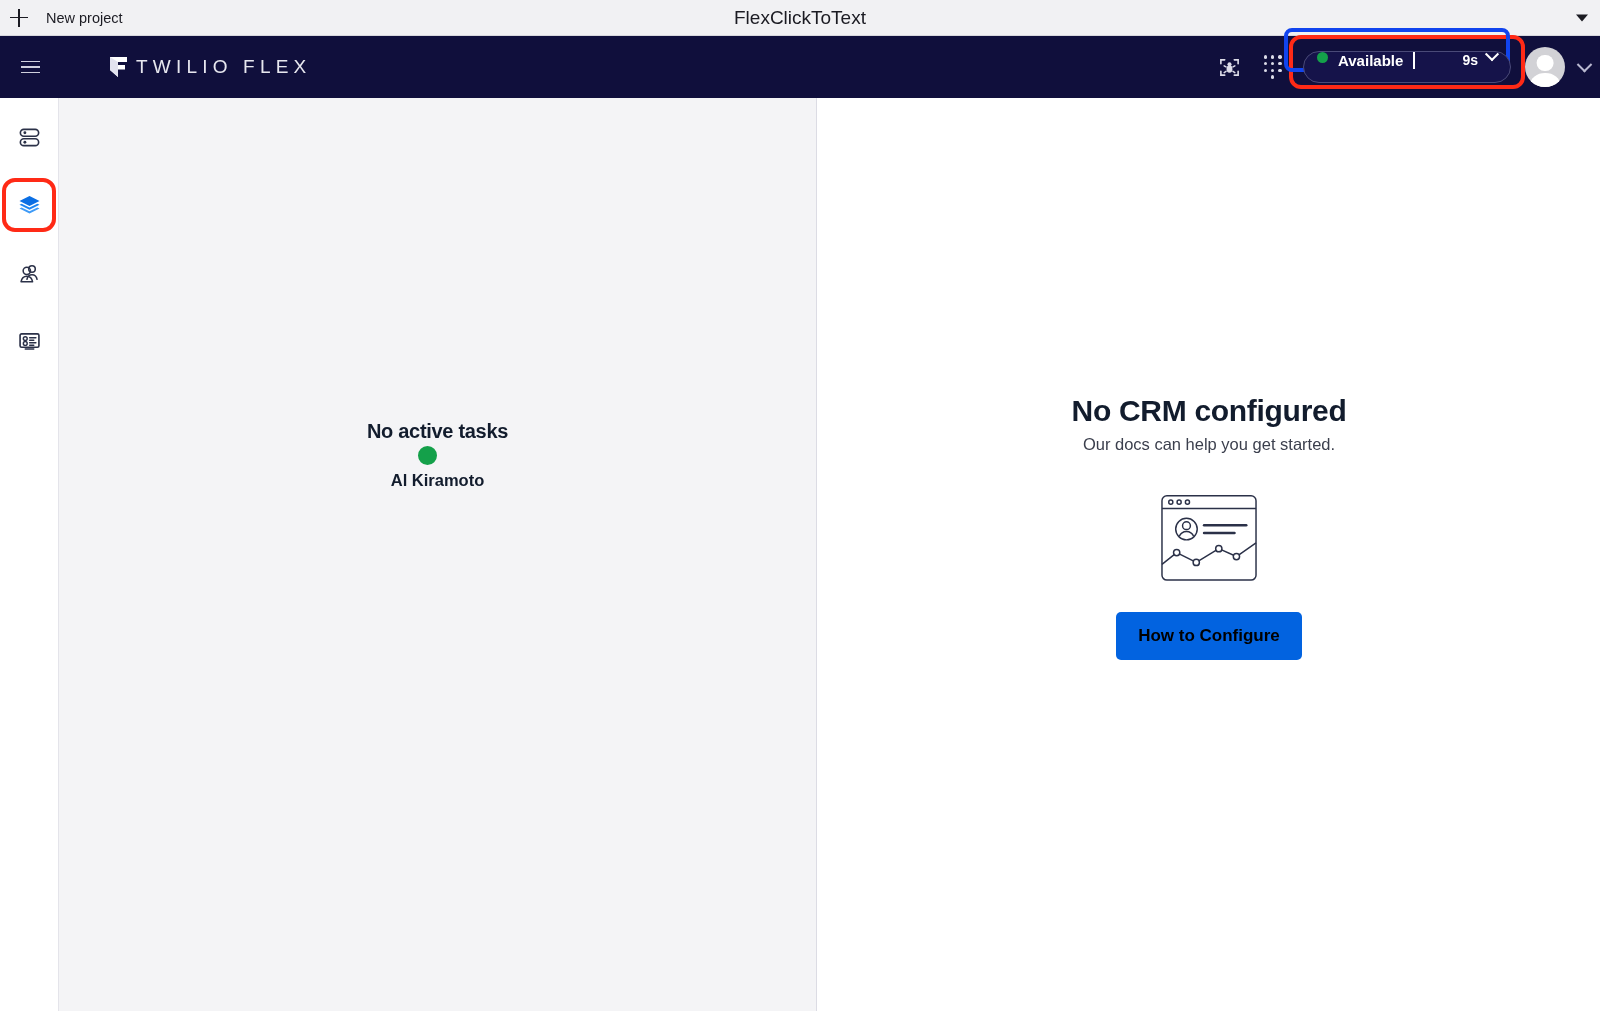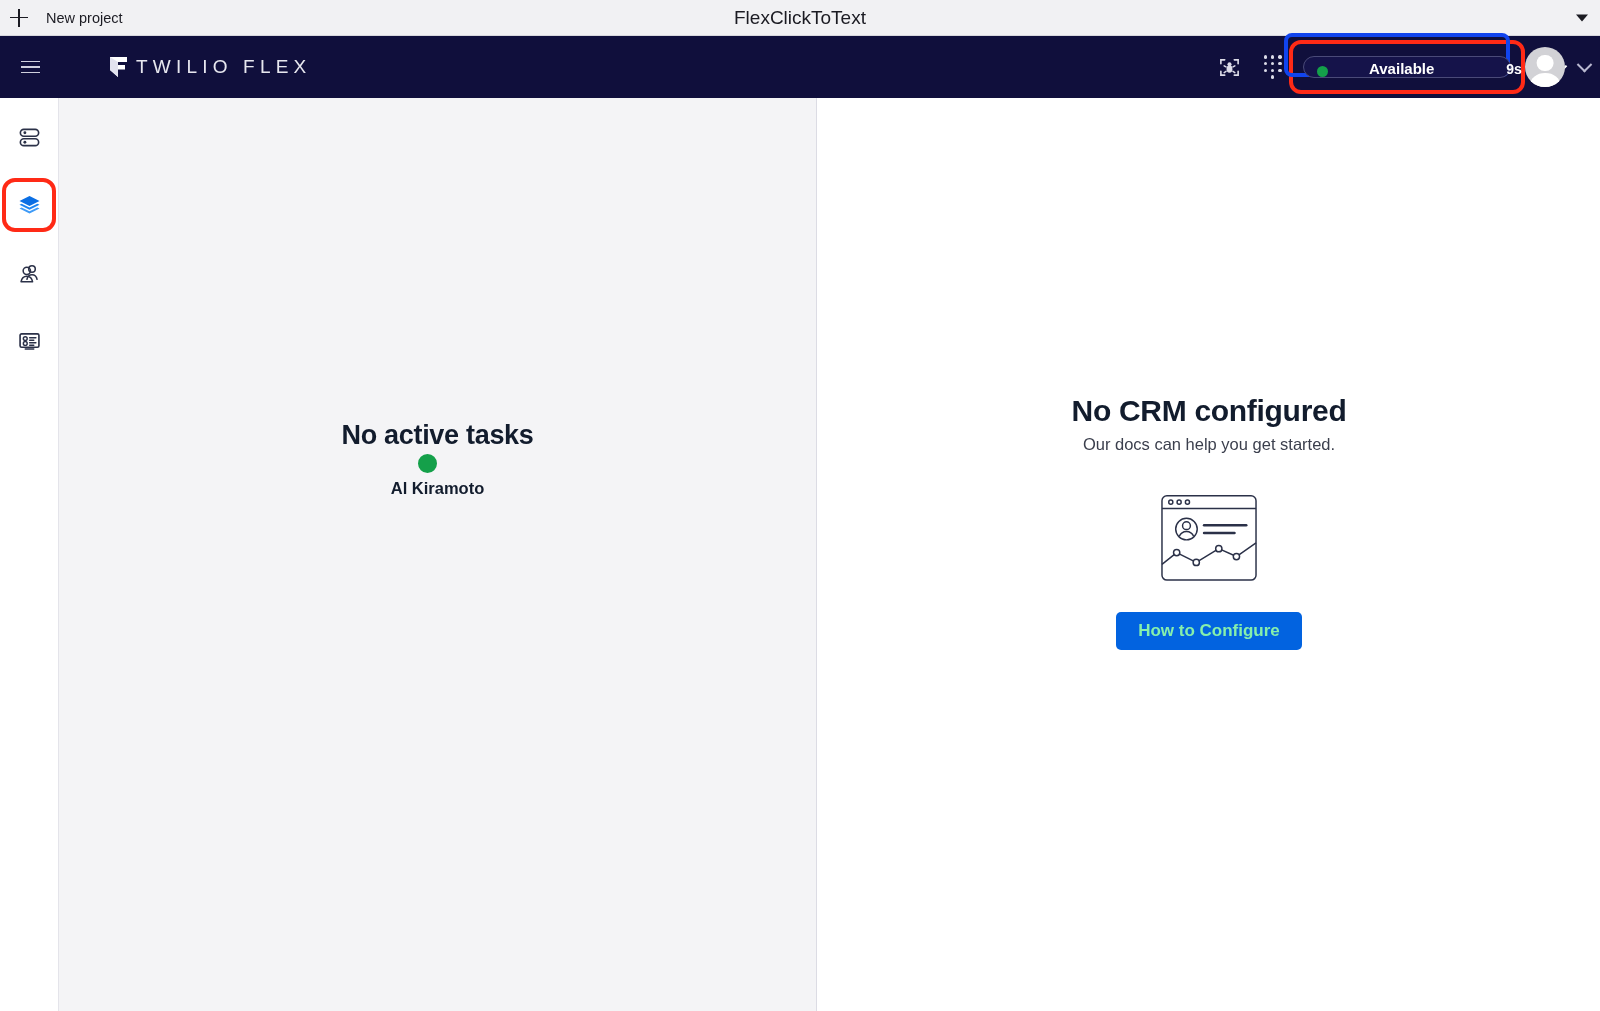--- a/index.html
+++ b/index.html
@@ -72,23 +72,23 @@
   .status-wrap { position: relative; margin: 0 14px 0 8px; }
   .status-annot {
     position: absolute; left: -14px; top: -16px; width: 236px; height: 54px;
     border: 4px solid #ff2a16; border-radius: 12px; pointer-events: none;
   }
   .status-annot-inner {
     position: absolute; left: -9px; top: -11px; width: 226px; height: 44px;
     border: 4px solid #1144ee; border-radius: 8px; pointer-events: none;
   }
   .status-pill {
-    position: relative; width: 208px; height: 22px; border-radius: 18px;
+    position: relative; width: 208px; height: 32px; border-radius: 18px;
     border: 1px solid #4a4a78; background: #15134a;
-    display: flex; align-items: flex-end; padding: 0 13px; cursor: pointer; gap: 31px;
+    display: flex; align-items: flex-start; padding: 0 13px; cursor: pointer;
   }
   .status-dot { width: 11px; height: 11px; border-radius: 50%; background: #14a04a; flex: 0 0 auto; }
   .status-label { color: #ffffff; font-size: 15px; font-weight: 700; margin-left: 10px; }
   .status-sep { width: 1.4px; height: 17px; background: #ffffff; margin-left: 10px; }
   .status-timer { color: #ffffff; font-size: 14px; font-weight: 700; margin-left: auto; }
   .status-caret {
     margin-left: 9px; width: 10px; height: 10px;
     border-right: 2px solid #ffffff; border-bottom: 2px solid #ffffff;
     transform: rotate(45deg) translate(-2px,-2px);
   }
@@ -134,21 +134,21 @@
   }
   .crm-panel {
     position: absolute; left: 818px; top: 98px; width: 782px; height: 913px;
     background: #ffffff;
   }
 
   .tasks-empty {
     position: absolute; left: 0; right: 0; top: 322px; text-align: center;
   }
   .tasks-title {
-    font-size: 27px; font-weight: 700; color: #121c2d; letter-spacing: -0.3px;
+    font-size: 20px; font-weight: 700; color: #121c2d; letter-spacing: -0.3px;
   }
   .tasks-sub { font-size: 16.5px; color: #3b3f4d; margin-top: 19px; }
 
   .agent-card { margin-top: 26px; display: flex; flex-direction: column; align-items: center; }
   .agent-avatar {
     width: 85px; height: 85px; border-radius: 50%; background: #c9c9cc;
     position: relative; overflow: hidden;
   }
   .agent-avatar .head {
     position: absolute; left: 50%; top: 18%; transform: translateX(-50%);
@@ -168,22 +168,22 @@
   }
 
   .crm-empty { position: absolute; left: 0; right: 0; top: 296px; text-align: center; }
   .crm-title {
     font-size: 30px; font-weight: 700; color: #121c2d; letter-spacing: -0.3px;
   }
   .crm-sub { font-size: 16.5px; color: #3b3f4d; margin-top: 7px; }
   .crm-illus { margin-top: 32px; display: flex; justify-content: center; }
   .crm-btn {
     margin-top: 30px; display: inline-flex; align-items: center; justify-content: center;
-    height: 38px; padding: 0 22px; border: none; border-radius: 5px;
-    background: #0263e0; color: #86efac; font-size: 17px; font-weight: 700;
+    height: 48px; padding: 0 22px; border: none; border-radius: 5px;
+    background: #0263e0; color: #000000; font-size: 17px; font-weight: 700;
     font-family: "Liberation Sans", sans-serif; cursor: pointer;
   }
 </style>
 </head>
 <body>
 
 <div id="app">
 
   <div class="tabstrip">
     <div class="tab-newproj">

